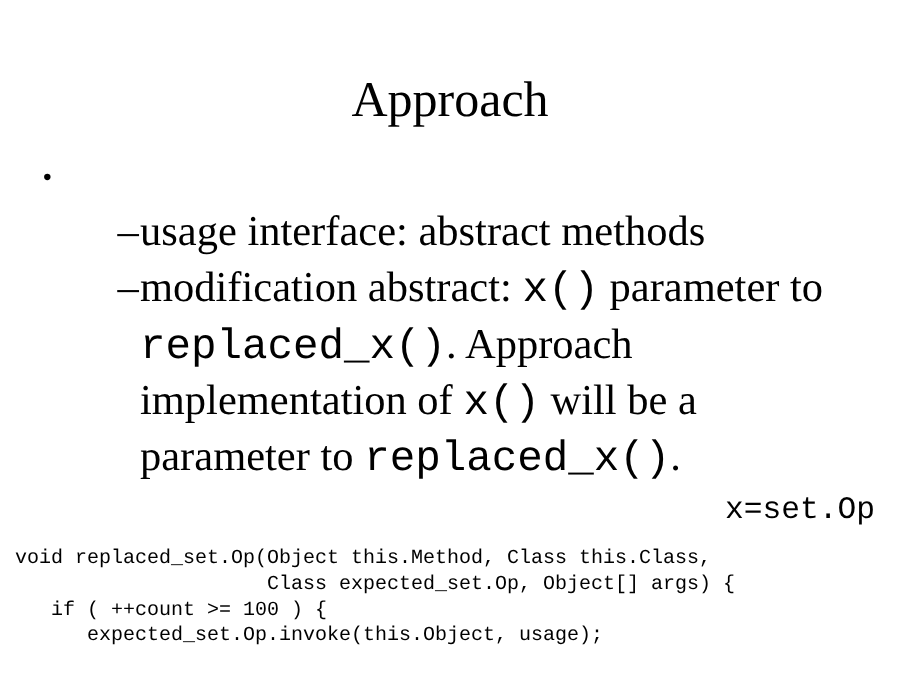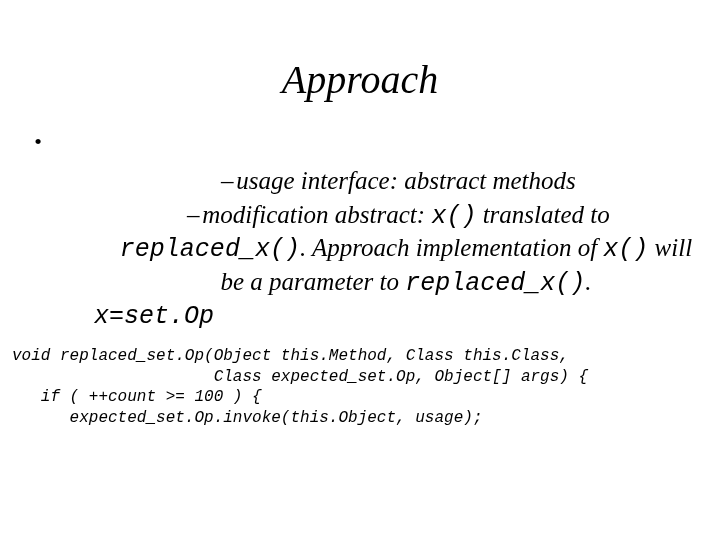--- a/index.html
+++ b/index.html
@@ -9,21 +9,20 @@
     height: 540px;
     background: #ffffff;
     font-family: "Times New Roman", Times, serif;
     color: #000000;
   }
   .slide {
     width: 720px;
     height: 540px;
     position: relative;
     box-sizing: border-box;
-    font-style: italic;
   }
   .title {
     text-align: center;
     font-size: 40px;
     font-weight: normal;
     padding-top: 56px;
     padding-bottom: 22px;
   }
   .body {
     padding-left: 34px;
@@ -40,38 +39,38 @@
     width: 26px;
     flex: 0 0 26px;
     text-align: left;
     font-size: 22px;
     padding-top: 4px;
   }
   .lvl2-wrap {
     padding-left: 60px;
   }
   .lvl2 {
-    font-size: 25px;
+    font-size: 34px;
     line-height: 1.26;
     text-indent: -18px;
     padding-left: 18px;
     margin-bottom: 2px;
-    text-align: center;
   }
   .lvl2 .dash {
     display: inline-block;
     width: 18px;
     text-indent: 0;
   }
   .ident {
     padding-left: 60px;
     font-size: 25px;
     font-family: "Courier New", Courier, monospace;
     line-height: 1.3;
     margin-top: 2px;
+    text-align: right;
   }
   .mono {
     font-family: "Courier New", Courier, monospace;
   }
   .codeblock {
     font-family: "Courier New", Courier, monospace;
     font-size: 16px;
     line-height: 1.3;
     white-space: pre;
     padding-left: 12px;
@@ -91,21 +90,21 @@
       <span class="bullet">•</span>
     </div>
 
     <div class="lvl2-wrap">
 
       <div class="lvl2">
         <span class="dash">–</span><span>usage interface: abstract methods</span>
       </div>
 
       <div class="lvl2">
-        <span class="dash">–</span><span>modification abstract: </span><span class="mono">x()</span><span> translated to </span><span class="mono">replaced_x()</span><span>. Approach implementation of </span><span class="mono">x()</span><span> will be a parameter to </span><span class="mono">replaced_x()</span><span>.</span>
+        <span class="dash">–</span><span>modification abstract: </span><span class="mono">x()</span><span> parameter to </span><span class="mono">replaced_x()</span><span>. Approach implementation of </span><span class="mono">x()</span><span> will be a parameter to </span><span class="mono">replaced_x()</span><span>.</span>
       </div>
 
     </div>
 
     <div class="ident">x=set.Op</div>
 
   </div>
 
   <div class="codeblock"><span>void replaced_set.Op(Object this.Method, Class this.Class,</span>
 <span>                     Class expected_set.Op, Object[] args) {</span>

